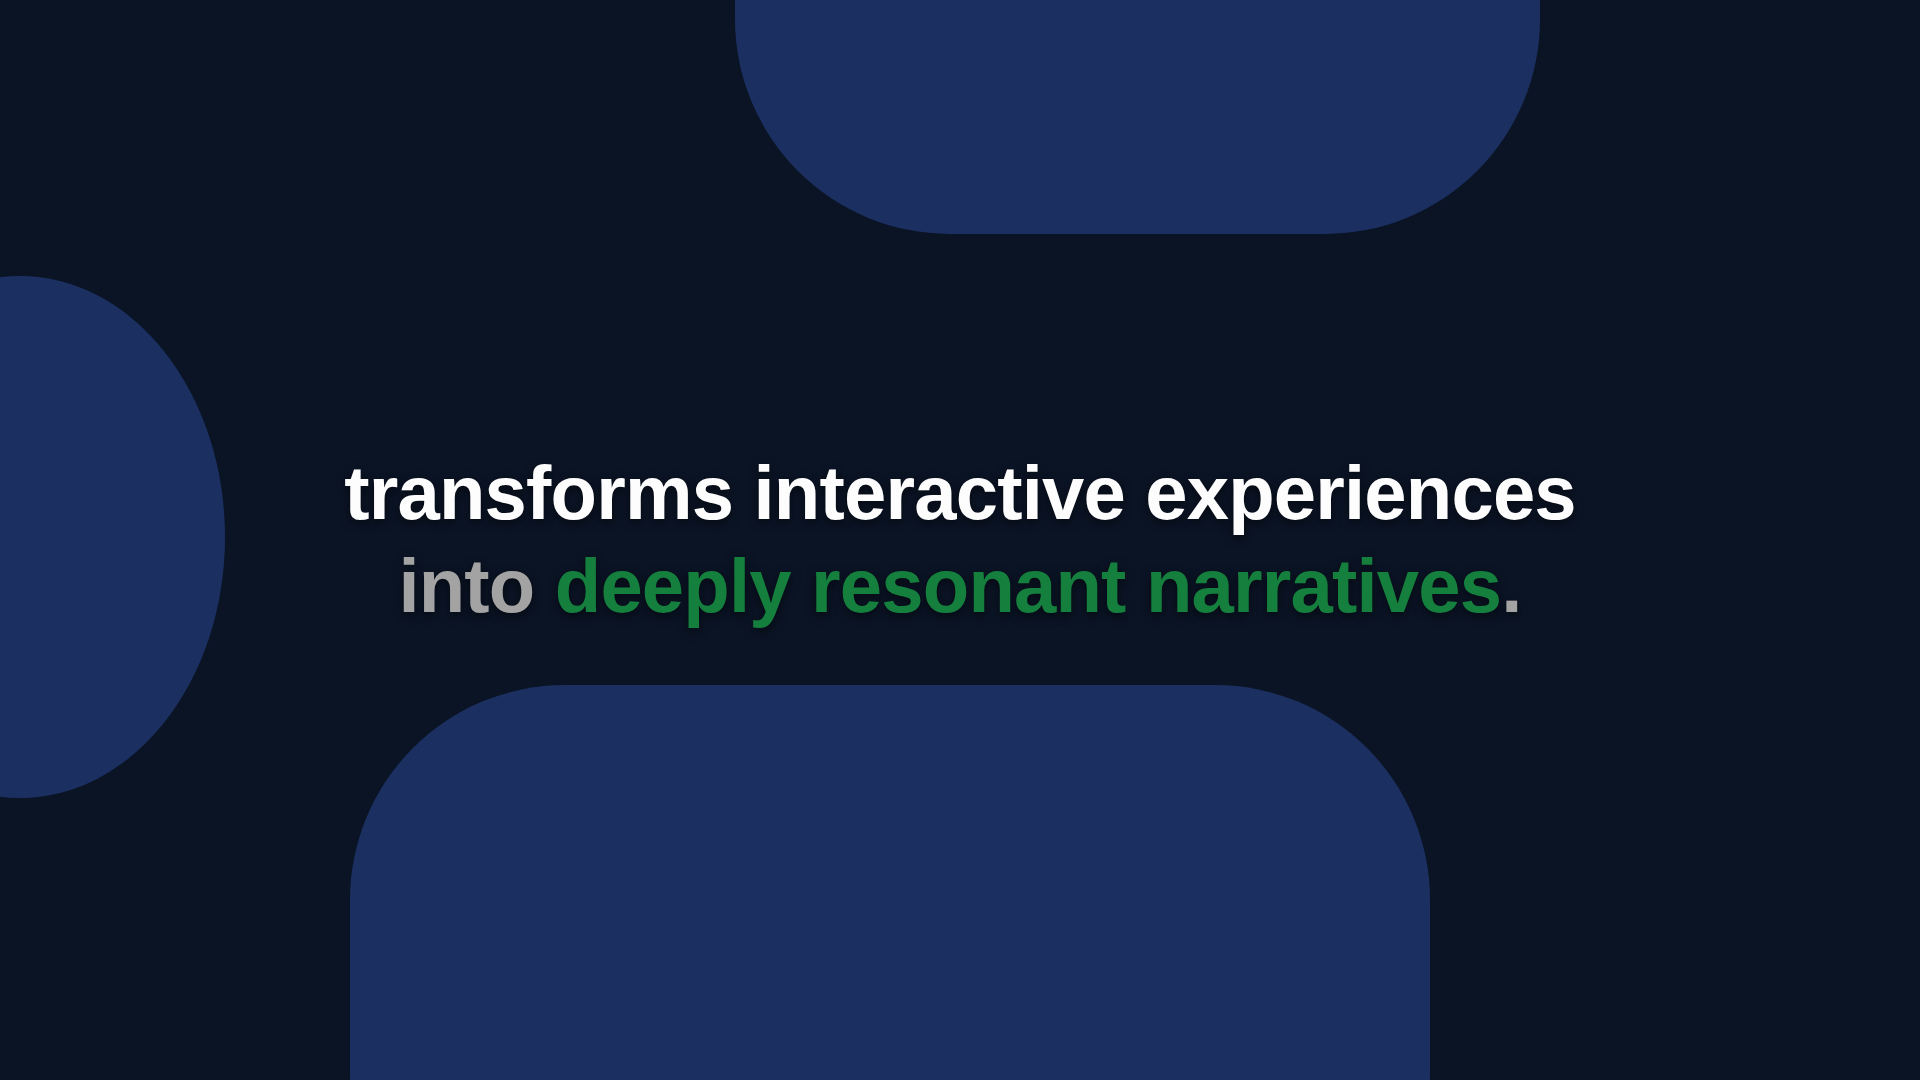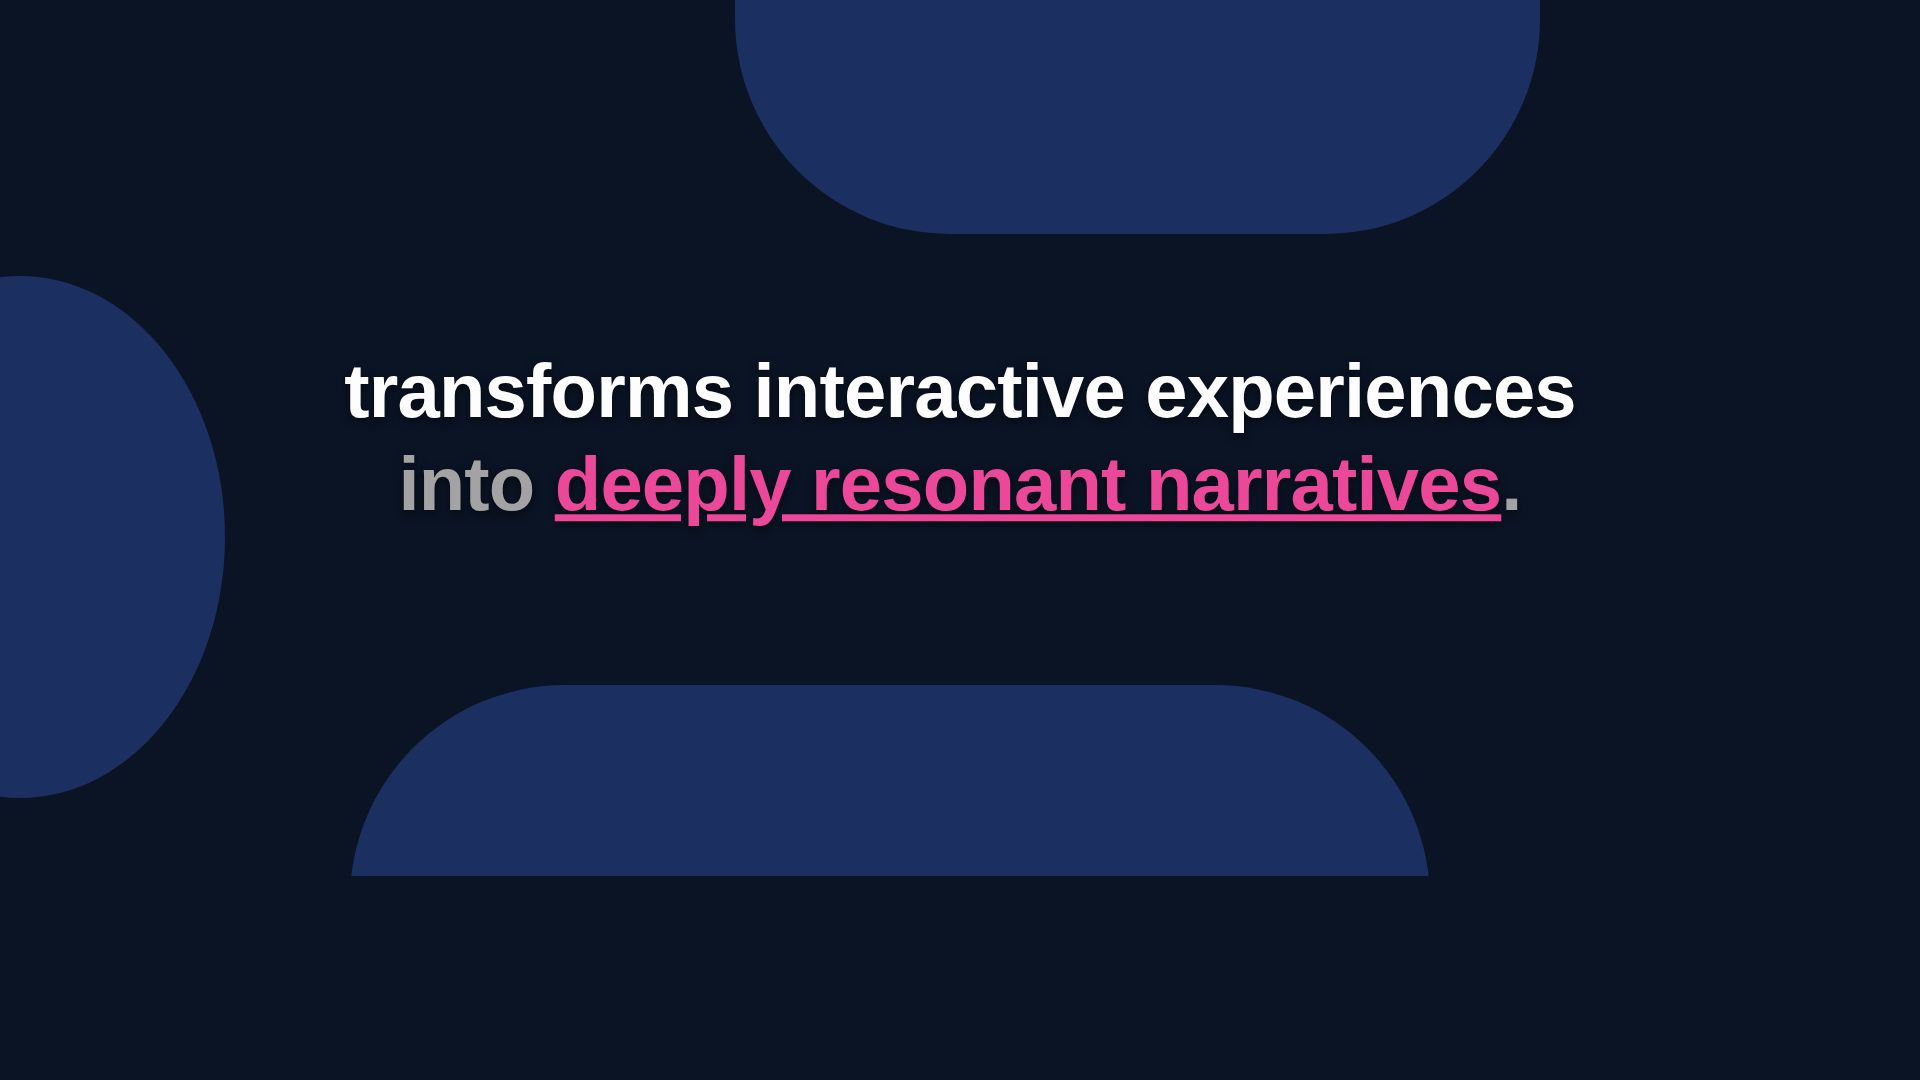--- a/index.html
+++ b/index.html
@@ -11,21 +11,21 @@
     overflow: hidden;
   }
   body {
     background: #0b1425;
     font-family: "Liberation Sans", sans-serif;
   }
 
   #stage {
     position: relative;
     width: 1920px;
-    height: 876px;
+    height: 1080px;
     background: #0b1425;
     overflow: hidden;
   }
 
   
   .blob {
     position: absolute;
     background: #1b3061;
     pointer-events: none;
   }
@@ -86,22 +86,21 @@
     font-weight: 700;
     font-size: 76px;
     line-height: 1.22;
     letter-spacing: -0.8px;
     color: #fdfdfd;
     text-shadow: 0 3px 10px rgba(0, 0, 0, 0.55);
     white-space: nowrap;
   }
 
   .accent {
-    color: #ec4899;
-    text-decoration: underline;
+    color: #15803d;
   }
 
   .plain {
     color: #a3a3a3;
   }
 </style>
 </head>
 <body>
 
 <div id="stage">

